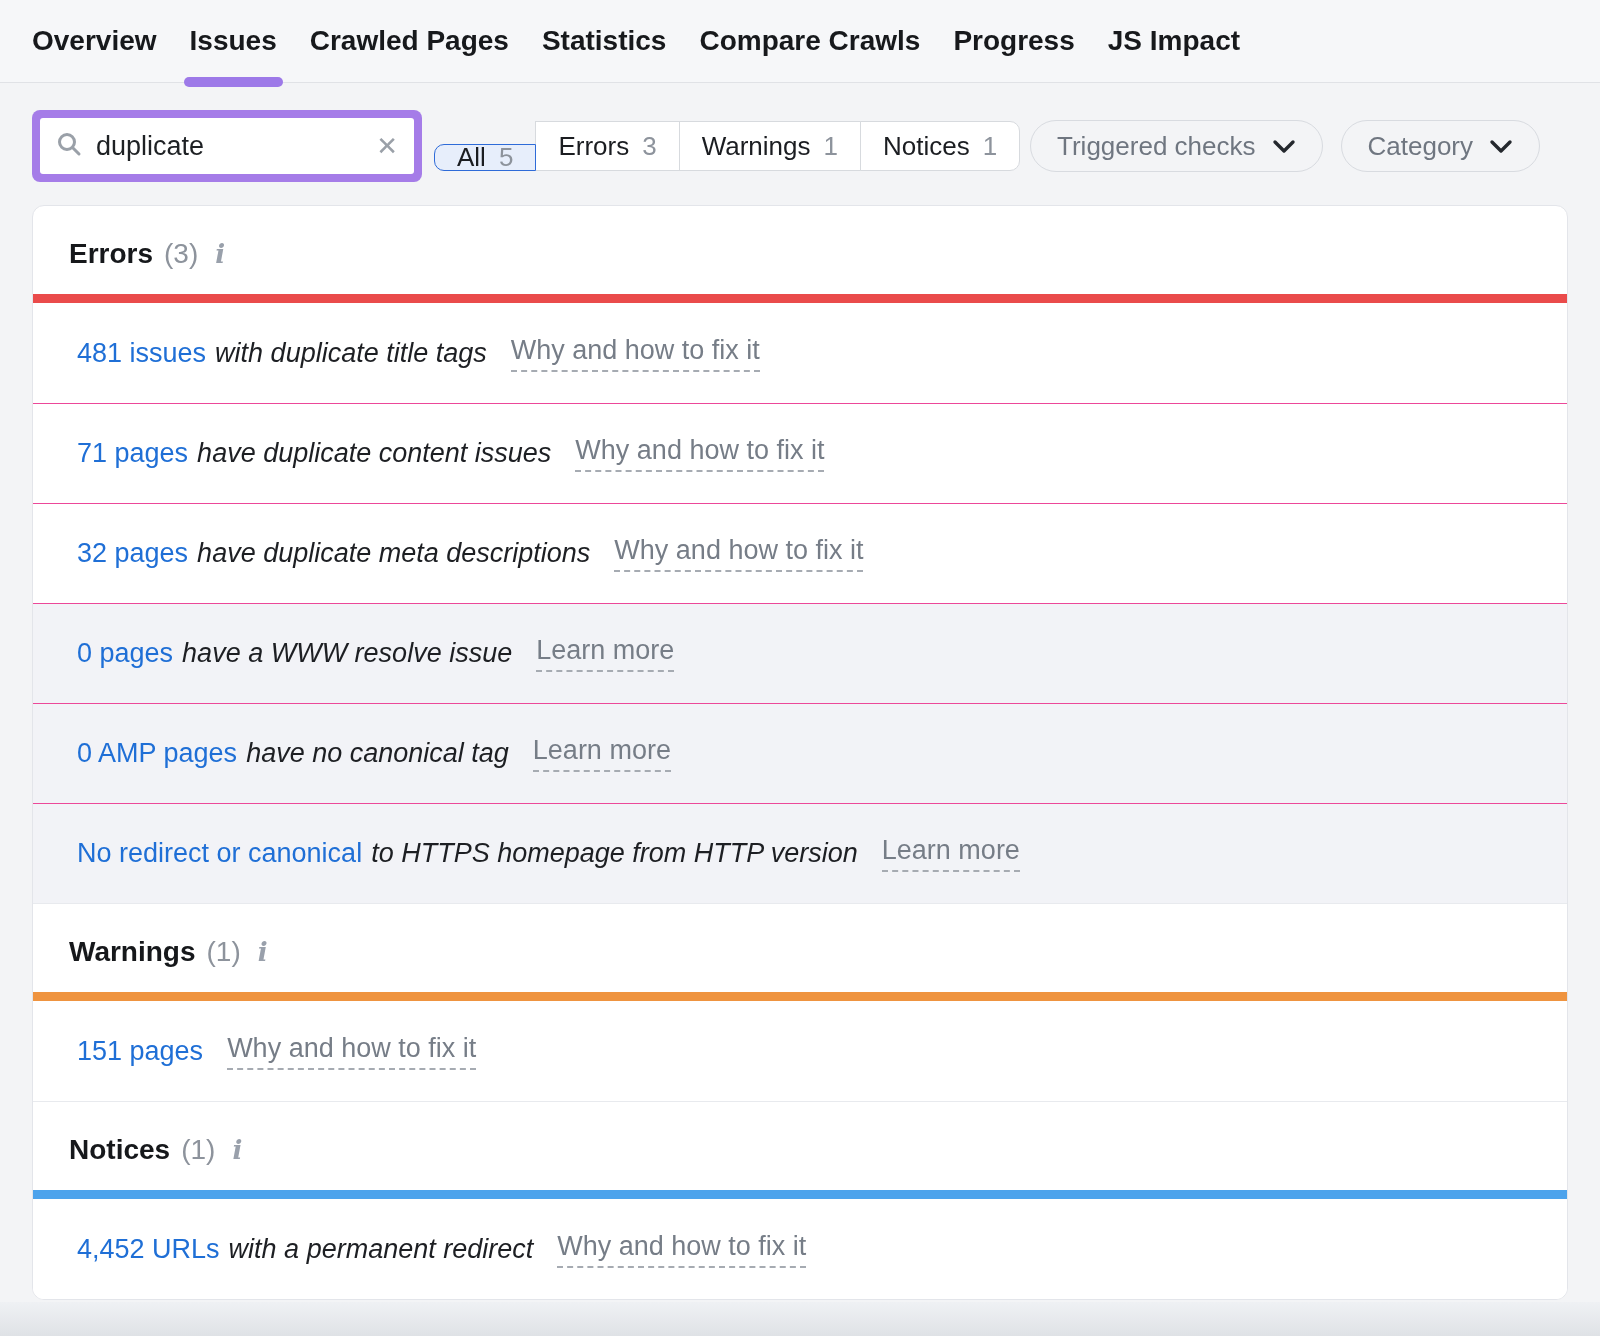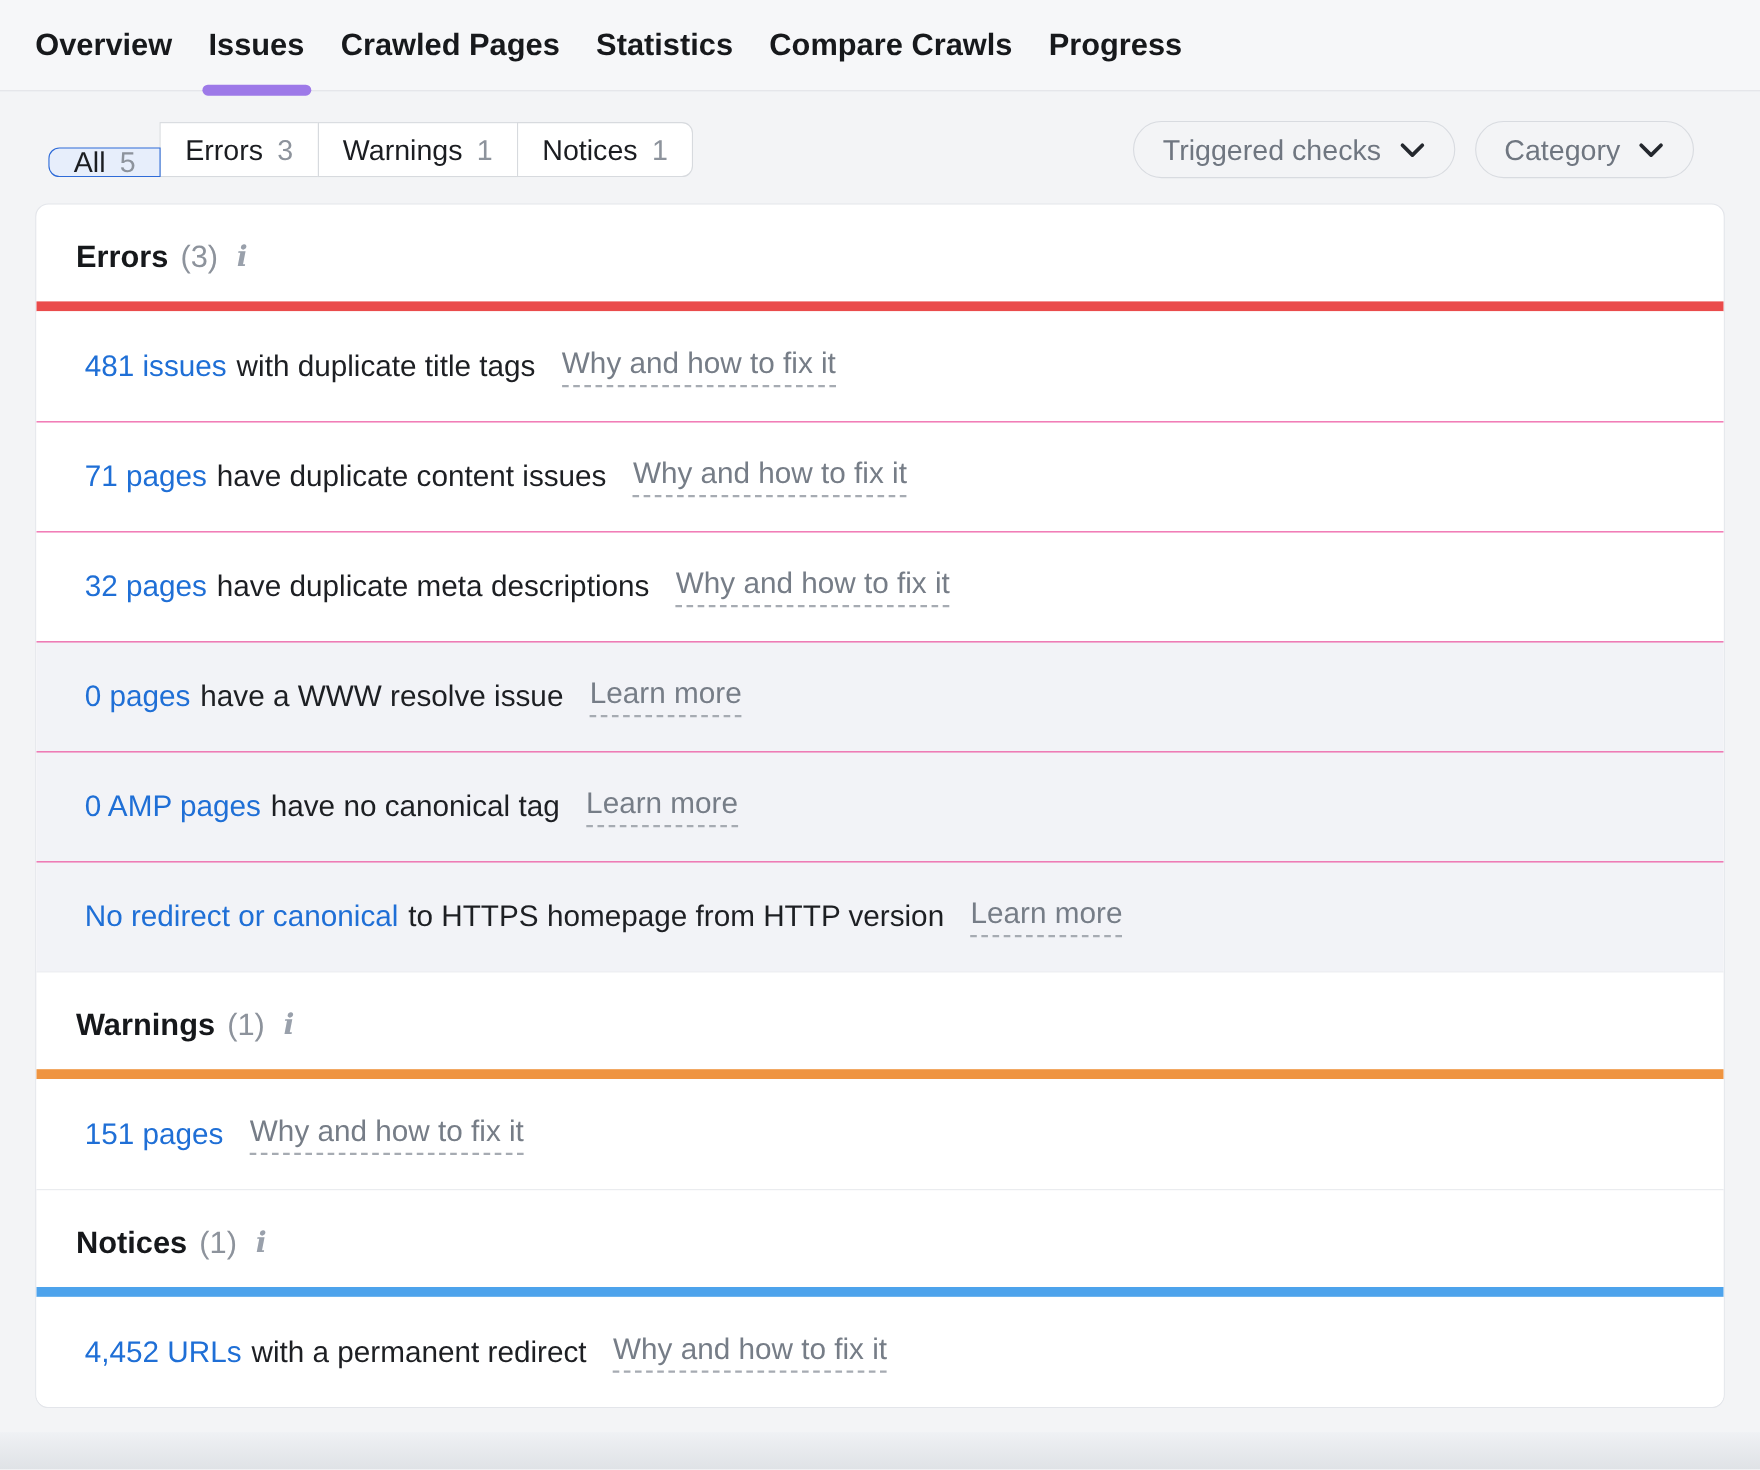--- a/index.html
+++ b/index.html
@@ -161,21 +161,21 @@
     height:100px;
     display:flex;
     align-items:center;
     padding:0 44px;
     font-size:27px;
     background:#ffffff;
   }
   .issue-row + .issue-row { border-top:1px solid #ec4899; }
   .issue-row.muted { background:#f2f3f7; }
   .issue-link { color:#1f6fd6; cursor:pointer; text-decoration:none; }
-  .issue-text { color:#1d1f23; margin-left:9px; }
+  .issue-text { color:#1d1f23; margin-left:9px;font-style:italic; }
   .issue-action {
     margin-left:24px;
     color:#767d87;
     border-bottom:2px dashed #a6abb2;
     padding-bottom:4px;
     cursor:pointer;
     white-space:nowrap;
   }
 
   .page-bottom-edge {
@@ -200,23 +200,38 @@
     </div>
     <div class="tab">
       <span>Statistics</span>
     </div>
     <div class="tab">
       <span>Compare Crawls</span>
     </div>
     <div class="tab">
       <span>Progress</span>
     </div>
+    <div class="tab">
+      <span>JS Impact</span>
+    </div>
   </nav>
 
 <div class="toolbar">
+  <div class="search-frame">
+    <div class="search-inner">
+      <span class="icon-search">
+        <svg width="26" height="26" viewBox="0 0 26 26" fill="none">
+          <circle cx="11" cy="11" r="7.5" stroke="#9aa0a8" stroke-width="3"></circle>
+          <line x1="16.5" y1="16.5" x2="23" y2="23" stroke="#9aa0a8" stroke-width="3" stroke-linecap="round"></line>
+        </svg>
+      </span>
+      <input type="text" value="duplicate" style="">
+      <span class="clear-btn">✕</span>
+    </div>
+  </div>
   <div class="filter-group">
       <div class="filter-seg selected">
     <span class="filter-label">All</span>
     <span class="filter-count">5</span>
   </div>
       <div class="filter-seg">
     <span class="filter-label">Errors</span>
     <span class="filter-count">3</span>
   </div>
       <div class="filter-seg">

